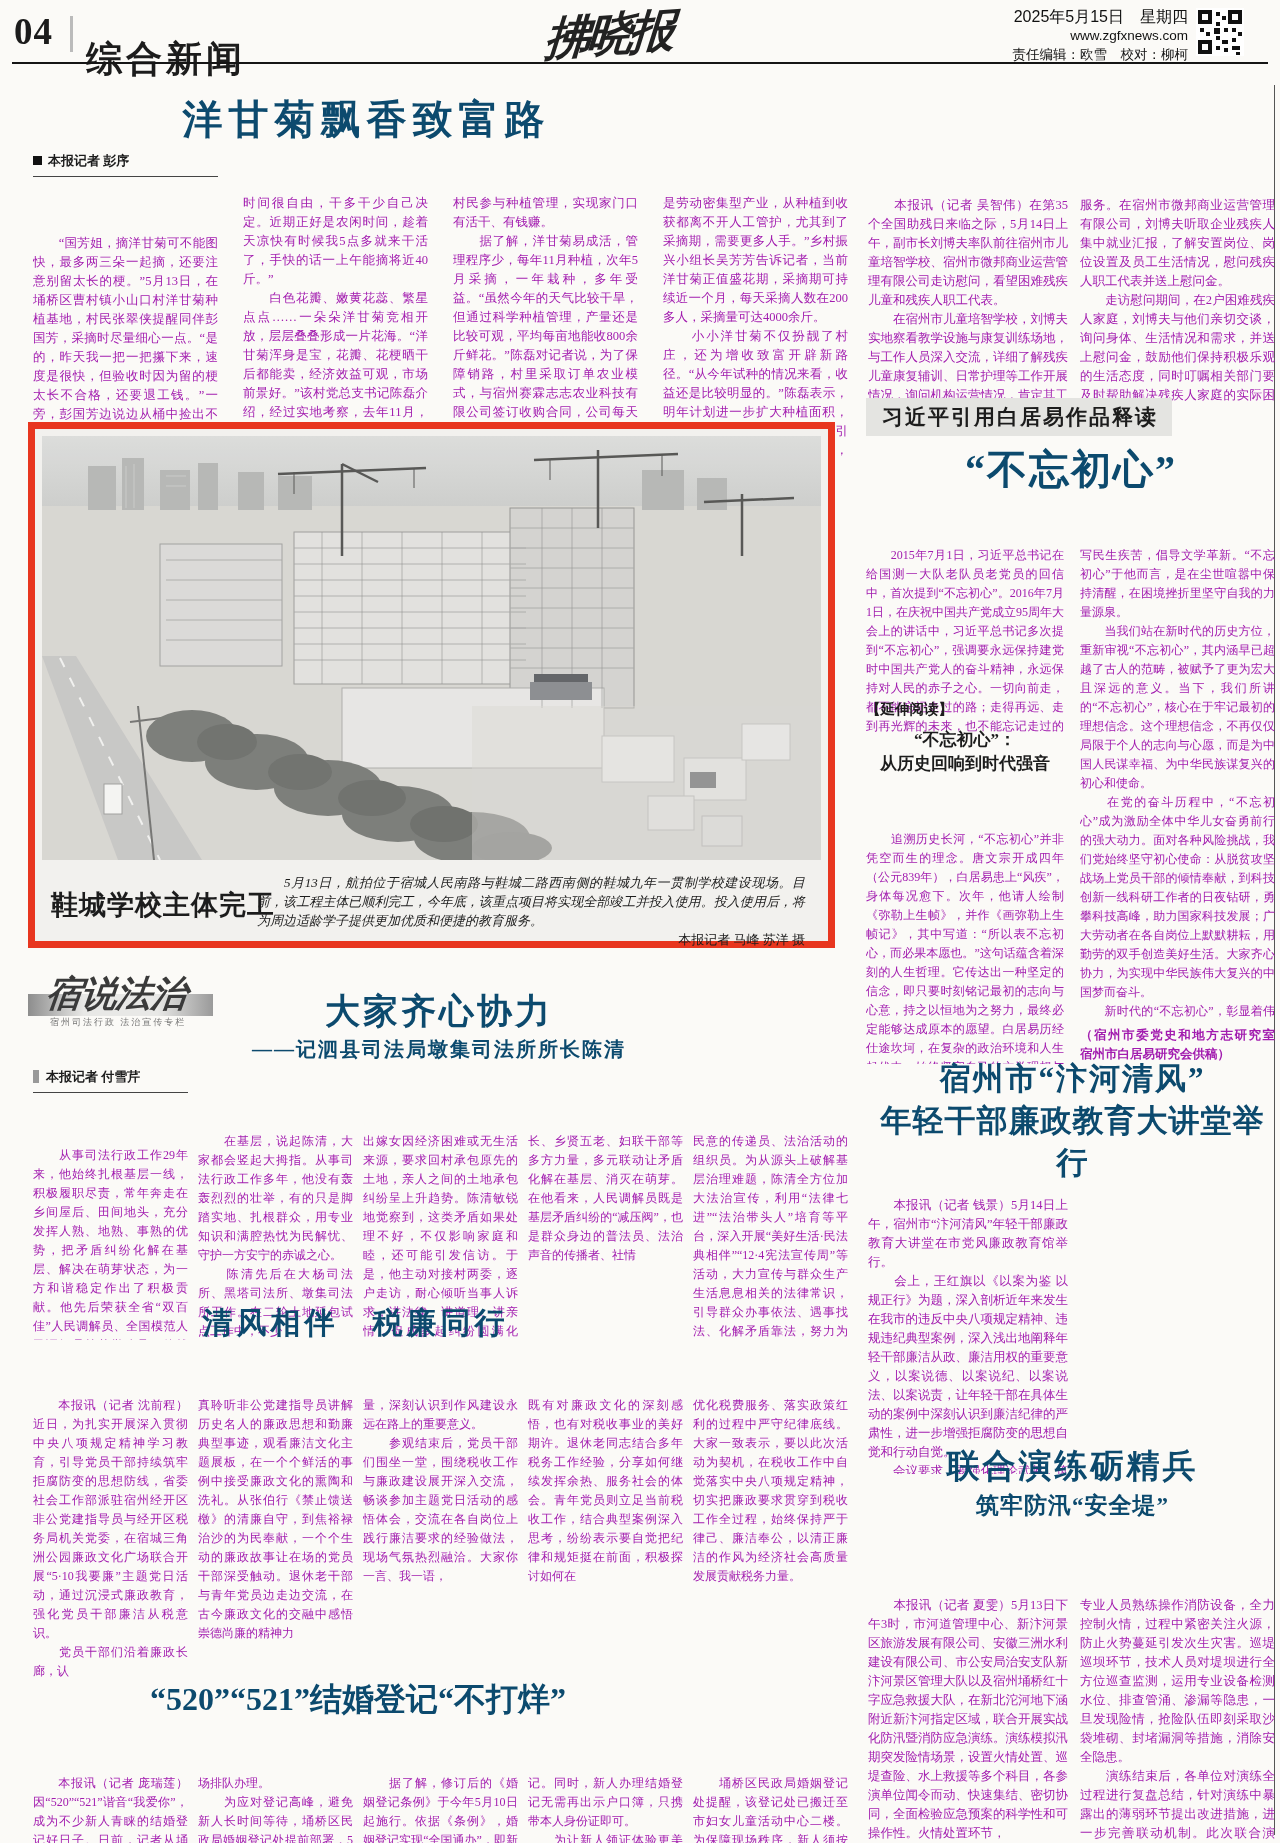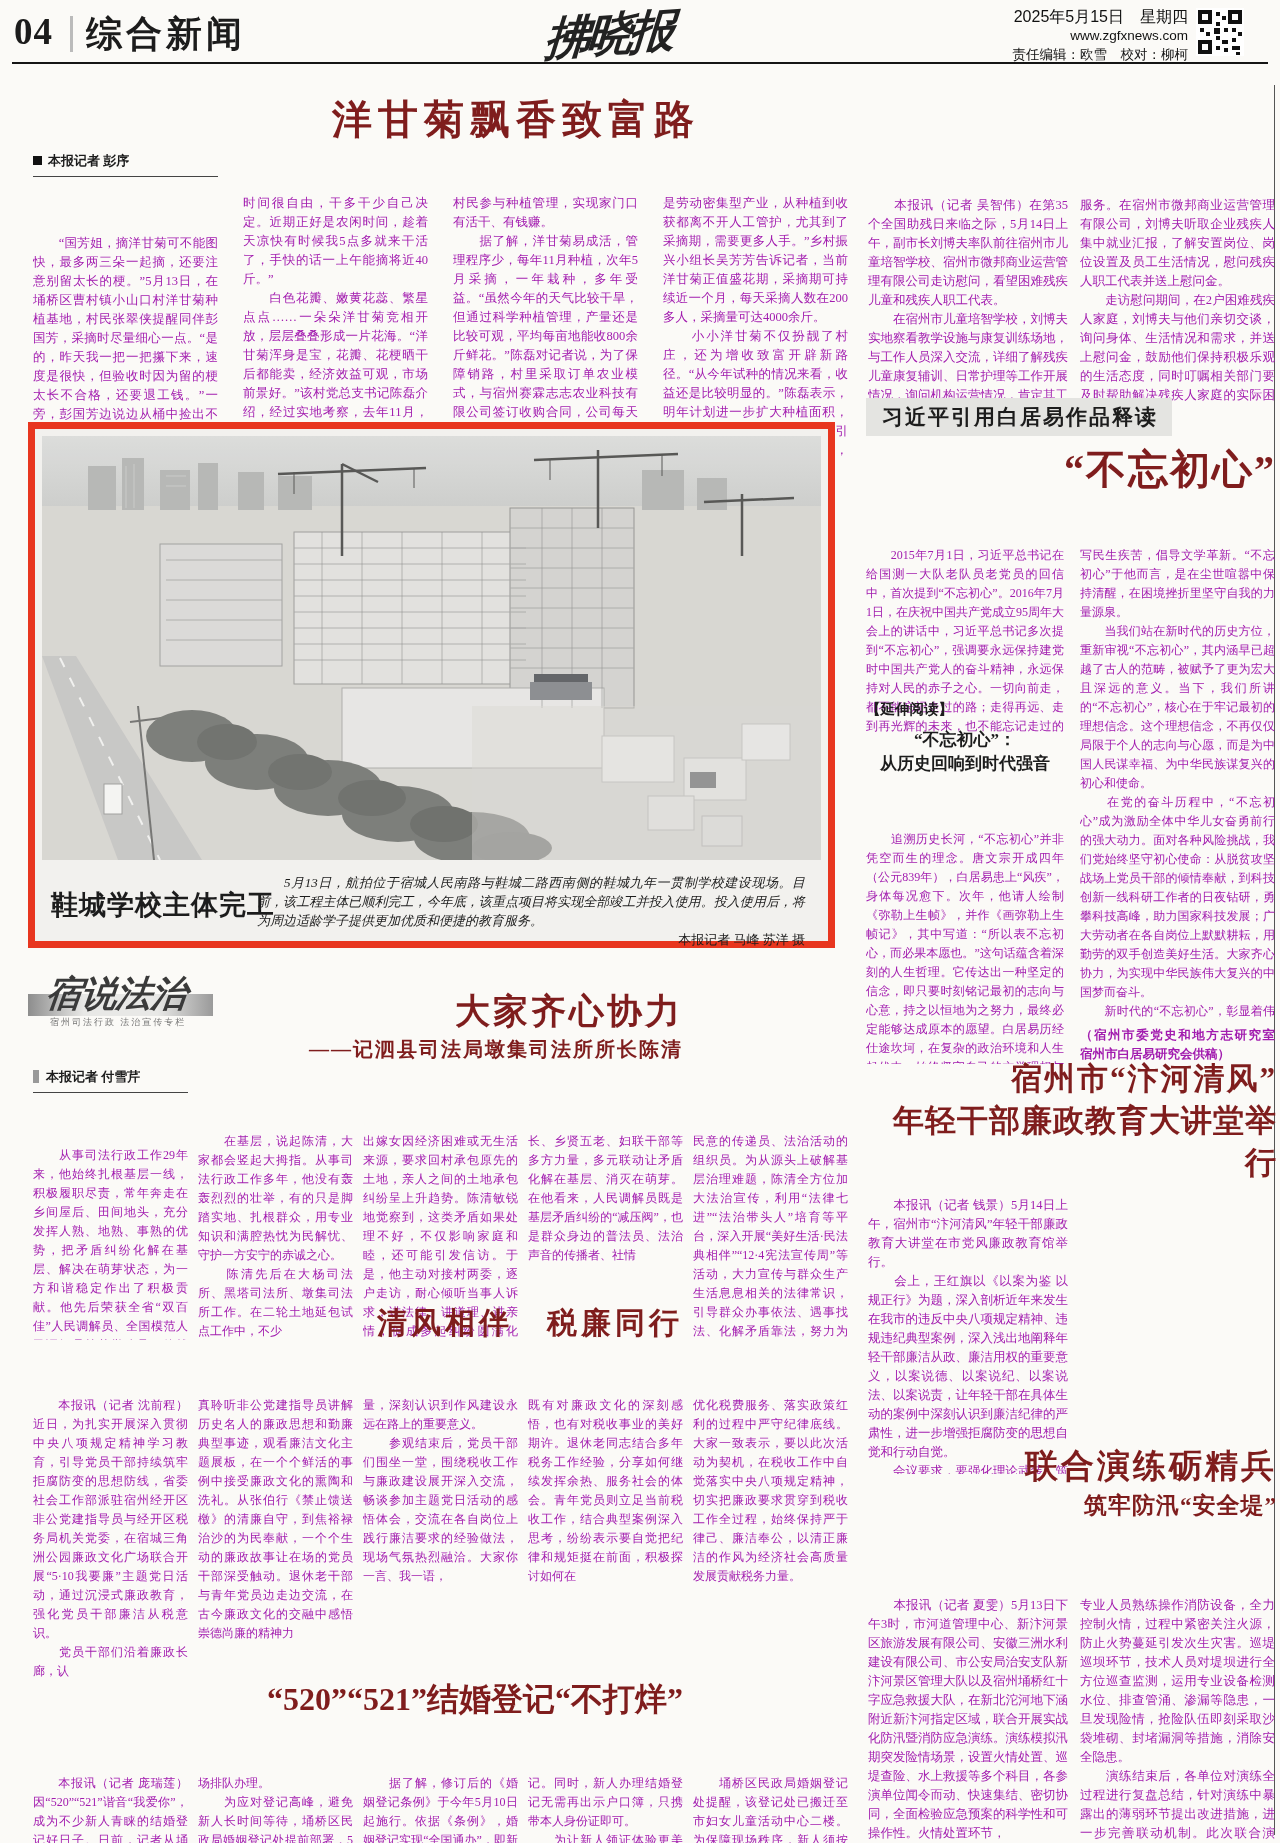--- a/index.html
+++ b/index.html
@@ -2,28 +2,28 @@
 <html><head>
 <meta charset="utf-8">
 <style>
   html,body{margin:0;padding:0;}
   #page{position:relative;width:1280px;height:1843px;background:#fbfaf7;overflow:hidden;
         font-family:"Liberation Serif","DejaVu Serif",serif;color:#1c1c1c;}
   .abs{position:absolute;}
   
   .pagenum{font-size:37px;font-weight:900;letter-spacing:1px;}
   .pipe{width:3px;background:#bbb;}
-  .section{font-size:36px;font-weight:900;letter-spacing:4px;}
+  .section{font-size:36px;font-weight:900;letter-spacing:4px;margin-top:25px;}
   .masthead{font-size:46px;font-weight:900;font-style:italic;transform:rotate(-4deg) skewX(-8deg);
             color:#222;letter-spacing:-4px;}
   .hinfo{font-size:13.5px;text-align:right;line-height:19px;font-family:"Liberation Sans","DejaVu Sans",sans-serif;color:#111;}
   .hinfo .d{font-weight:normal;font-size:16px;}
   .rule{background:#151515;}
   
-  .hl{font-weight:900;text-align:right;color:#7f1d1d;}
+  .hl{font-weight:900;text-align:center;color:#0c4a6e;}
   .kicker{background:#e4e4e1;font-weight:900;font-size:21px;padding:5px 14px;letter-spacing:2px;
           font-family:"Liberation Sans","DejaVu Sans",sans-serif;}
   
   .col{position:absolute;font-size:12.5px;line-height:19px;text-align:justify;white-space:pre-wrap;
        overflow:hidden;color:#a21caf;margin-top:44px;}
   .byl{position:absolute;font-size:13px;font-weight:bold;border-bottom:1.5px solid #444;padding-bottom:6px;}
   .byl .sq{display:inline-block;width:9px;height:9px;background:#111;margin-right:6px;}
   .bylbar{display:inline-block;width:6px;height:13px;background:#999;margin-right:7px;vertical-align:-2px;}
   
   .redbox{position:absolute;border:7px solid #e8361f;background:#f2f1ee;}

